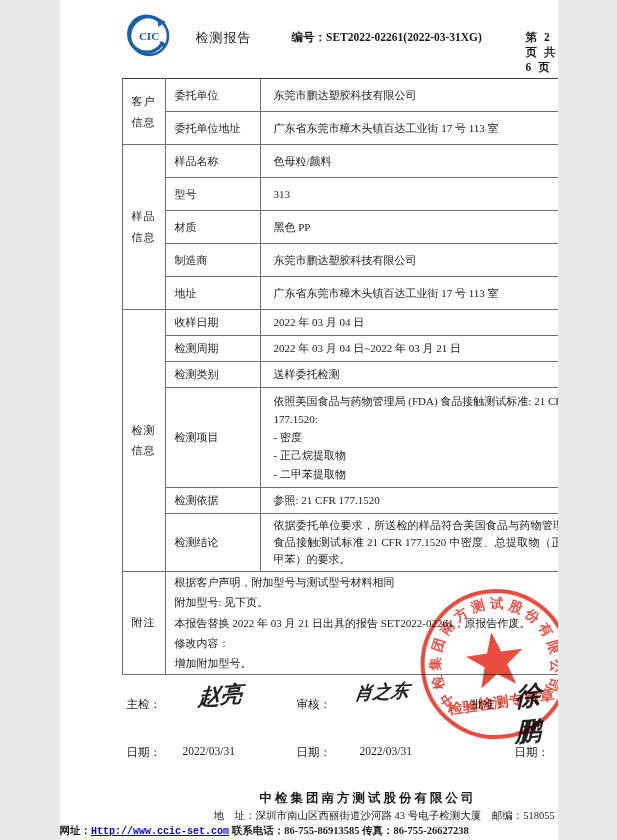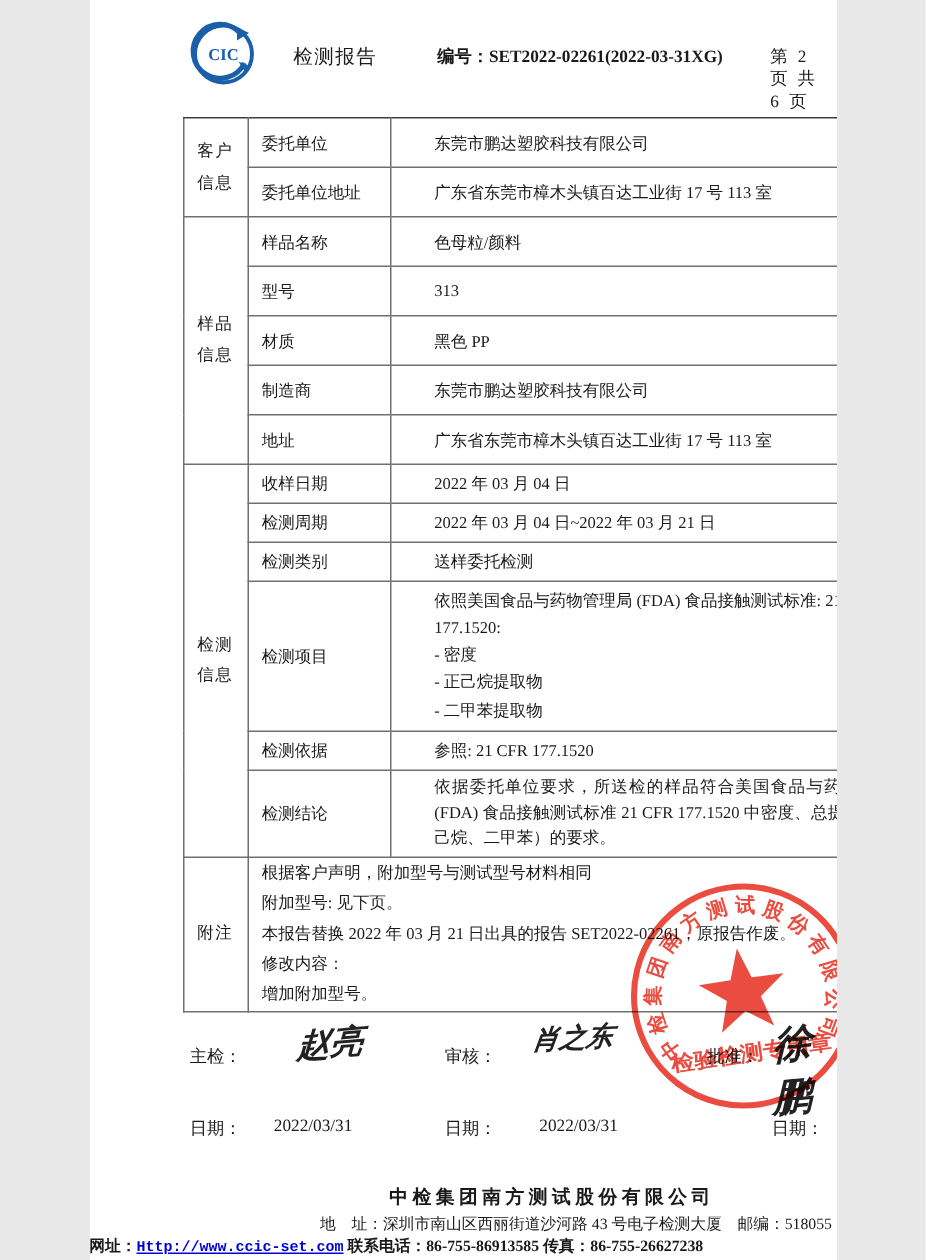--- a/index.html
+++ b/index.html
@@ -6,34 +6,34 @@
   body { background:#e8e8e8; font-family:"Liberation Serif","DejaVu Serif",serif; }
   .page {
     position:relative; width:498px; height:840px; margin:0 auto;
     background:#ffffff; color:#1a1a1a; overflow:hidden;
   }
 
   
   .logo { position:absolute; left:62px; top:12px; }
   .hdr-title { position:absolute; left:136px; top:29px; font-size:13px; font-weight:normal; letter-spacing:1px; }
   .hdr-no { position:absolute; left:232px; top:30px; font-size:11.5px; font-weight:bold; }
-  .hdr-page { position:absolute; left:454px; top:30px; font-size:11.5px; font-weight:normal; letter-spacing:2px; }
+  .hdr-page { position:absolute; left:466px; top:30px; font-size:11.5px; font-weight:bold; letter-spacing:2px; }
 
   
   table.report {
     position:absolute; left:62px; top:78px; width:494px;
     border-collapse:collapse; table-layout:fixed;
     font-size:11px;
   }
   table.report { border:1.5px solid #3f3f3f; }
   table.report td { border:1px solid #707070; vertical-align:middle; }
   tr.sec-start td { border-top:1.5px solid #3f3f3f; }
   td.sec { text-align:center; white-space:pre-line; line-height:1.9; letter-spacing:1px; }
   td.field { padding-left:9px; }
-  td.val { padding-left:29px; padding-right:8px;margin-left:32px; }
+  td.val { padding-left:13px; padding-right:8px;margin-left:32px; }
   td.multiline { white-space:pre-line; line-height:1.65; padding-top:4px; padding-bottom:4px; }
   td.justify { text-align:justify; line-height:1.55; padding-top:3px; padding-bottom:3px; }
   td.note { white-space:pre-line; line-height:1.85; padding-left:9px; padding-right:8px; vertical-align:middle; }
   tr.h33 { height:33px; } tr.h25 { height:26px; }
   tr.h88 { height:88px; } tr.h50 { height:51px; } tr.h100 { height:101px; }
 
   
   .sig-label { position:absolute; font-size:11.5px; }
   .sig-name { position:absolute; font-size:22px; font-style:italic; font-weight:bold; color:#222; z-index:2; }
   .date-label { position:absolute; font-size:11.5px; }

